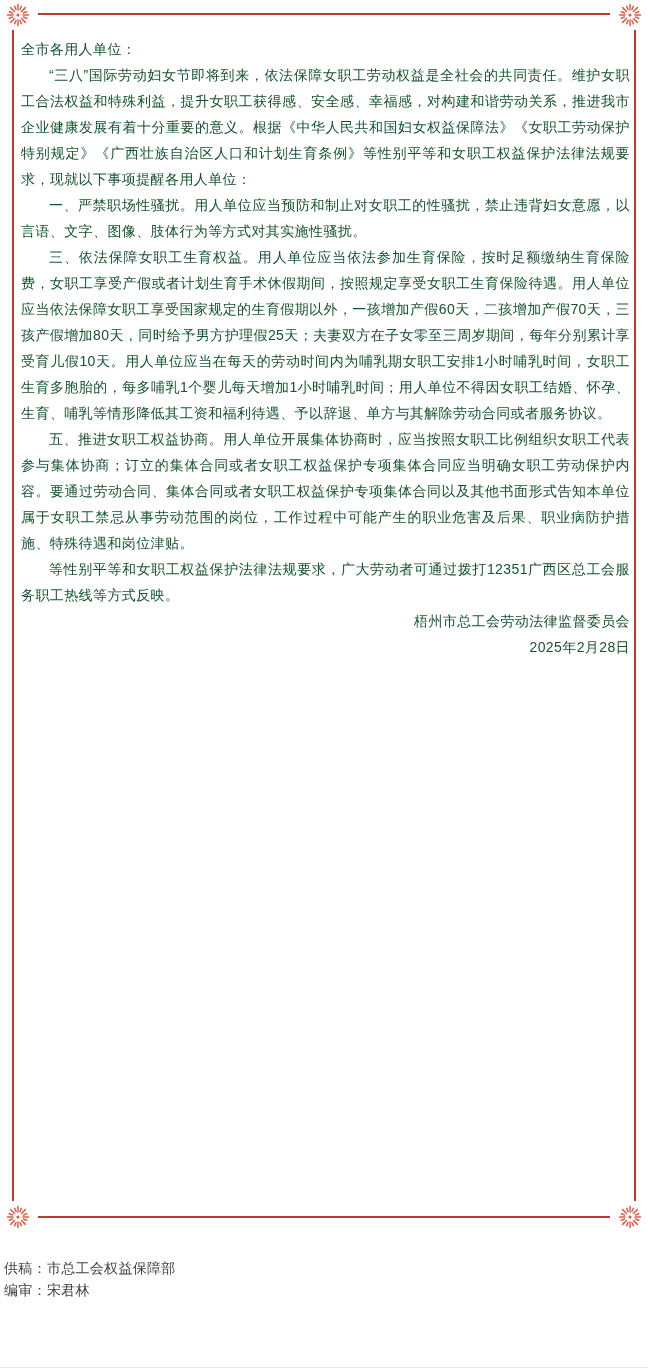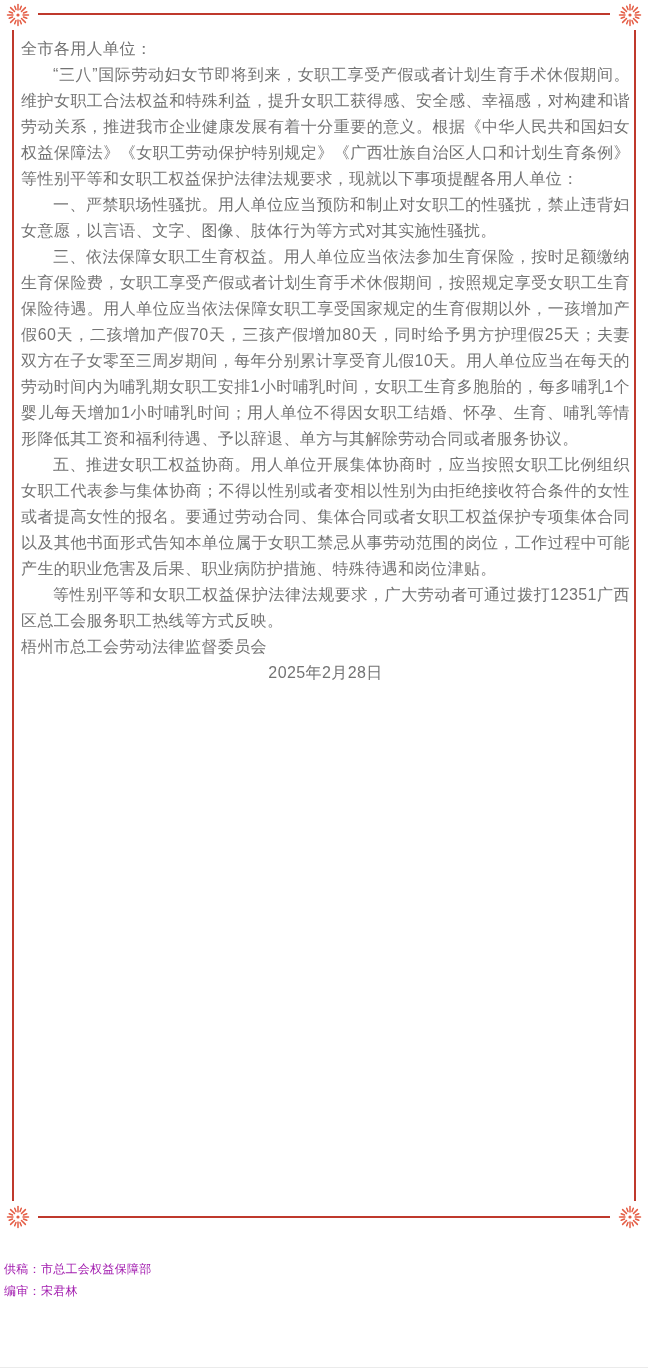--- a/index.html
+++ b/index.html
@@ -26,45 +26,45 @@
   .burst.tl { left:5px;  top:2px; }
   .burst.tr { left:617px; top:2px; }
   .burst.bl { left:5px;  top:1204px; }
   .burst.br { left:617px; top:1204px; }
   
   .content {
     position:absolute;
     left:21px;
     top:36px;
     width:609px;
-    color:#737373;
-    font-size:16px;
+    color:#14532d;
+    font-size:14px;
     line-height:26px;
     letter-spacing:0.4px;
     text-align:justify;
   }
   .content p { margin:0; padding:0; }
   .content p.indent { text-indent:2em; }
   .signature {
     margin-top:50px;
     padding-left:12px;
-    text-align:left;
+    text-align:right;
   }
   .dateline {
     margin-left:124px;
-    text-align:center;
+    text-align:right;
   }
   
   .footer {
     position:absolute;
     left:4px;
     top:1258px;
-    font-size:12px;
+    font-size:14px;
     line-height:22px;
-    color:#a21caf;
+    color:#404040;
     letter-spacing:0.3px;
     font-family:Liberation Serif, serif;
   }
   .footer div { white-space:pre; }
   .bottom-hairline {
     position:absolute;
     left:0; right:0; bottom:0;
     height:1px;
     background:#ebebeb;
   }
@@ -160,24 +160,24 @@
       <line x1="15" y1="7.5" x2="16.3" y2="4.2"></line>
         <line x1="11" y1="18.5" x2="9.7" y2="21.8"></line>
       <line x1="18.5" y1="11" x2="21.8" y2="9.7"></line>
         <line x1="7.5" y1="15" x2="4.2" y2="16.3"></line>
     </g>
     <circle cx="13" cy="13" r="1.6" fill="#e45c44"></circle>
   </svg>
 
   <div class="content">
     <p>全市各用人单位：</p>
-    <p class="indent">“三八”国际劳动妇女节即将到来，女职工享受产假或者计划生育手术休假期间。维护女职工合法权益和特殊利益，提升女职工获得感、安全感、幸福感，对构建和谐劳动关系，推进我市企业健康发展有着十分重要的意义。根据《中华人民共和国妇女权益保障法》《女职工劳动保护特别规定》《广西壮族自治区人口和计划生育条例》等性别平等和女职工权益保护法律法规要求，现就以下事项提醒各用人单位：</p>
+    <p class="indent">“三八”国际劳动妇女节即将到来，依法保障女职工劳动权益是全社会的共同责任。维护女职工合法权益和特殊利益，提升女职工获得感、安全感、幸福感，对构建和谐劳动关系，推进我市企业健康发展有着十分重要的意义。根据《中华人民共和国妇女权益保障法》《女职工劳动保护特别规定》《广西壮族自治区人口和计划生育条例》等性别平等和女职工权益保护法律法规要求，现就以下事项提醒各用人单位：</p>
     <p class="indent">一、严禁职场性骚扰。用人单位应当预防和制止对女职工的性骚扰，禁止违背妇女意愿，以言语、文字、图像、肢体行为等方式对其实施性骚扰。</p>
     <p class="indent">三、依法保障女职工生育权益。用人单位应当依法参加生育保险，按时足额缴纳生育保险费，女职工享受产假或者计划生育手术休假期间，按照规定享受女职工生育保险待遇。用人单位应当依法保障女职工享受国家规定的生育假期以外，一孩增加产假60天，二孩增加产假70天，三孩产假增加80天，同时给予男方护理假25天；夫妻双方在子女零至三周岁期间，每年分别累计享受育儿假10天。用人单位应当在每天的劳动时间内为哺乳期女职工安排1小时哺乳时间，女职工生育多胞胎的，每多哺乳1个婴儿每天增加1小时哺乳时间；用人单位不得因女职工结婚、怀孕、生育、哺乳等情形降低其工资和福利待遇、予以辞退、单方与其解除劳动合同或者服务协议。</p>
-    <p class="indent">五、推进女职工权益协商。用人单位开展集体协商时，应当按照女职工比例组织女职工代表参与集体协商；不得以性别或者变相以性别为由拒绝接收符合条件的女性或者提高女性的报名。要通过劳动合同、集体合同或者女职工权益保护专项集体合同以及其他书面形式告知本单位属于女职工禁忌从事劳动范围的岗位，工作过程中可能产生的职业危害及后果、职业病防护措施、特殊待遇和岗位津贴。</p>
+    <p class="indent">五、推进女职工权益协商。用人单位开展集体协商时，应当按照女职工比例组织女职工代表参与集体协商；订立的集体合同或者女职工权益保护专项集体合同应当明确女职工劳动保护内容。要通过劳动合同、集体合同或者女职工权益保护专项集体合同以及其他书面形式告知本单位属于女职工禁忌从事劳动范围的岗位，工作过程中可能产生的职业危害及后果、职业病防护措施、特殊待遇和岗位津贴。</p>
     <p class="indent">等性别平等和女职工权益保护法律法规要求，广大劳动者可通过拨打12351广西区总工会服务职工热线等方式反映。</p>
     <p class="signature">梧州市总工会劳动法律监督委员会</p>
     <p class="dateline">2025年2月28日</p>
   </div>
 
   <div class="footer">
     <div>供稿：市总工会权益保障部</div>
     <div>编审：宋君林</div>
   </div>
 

